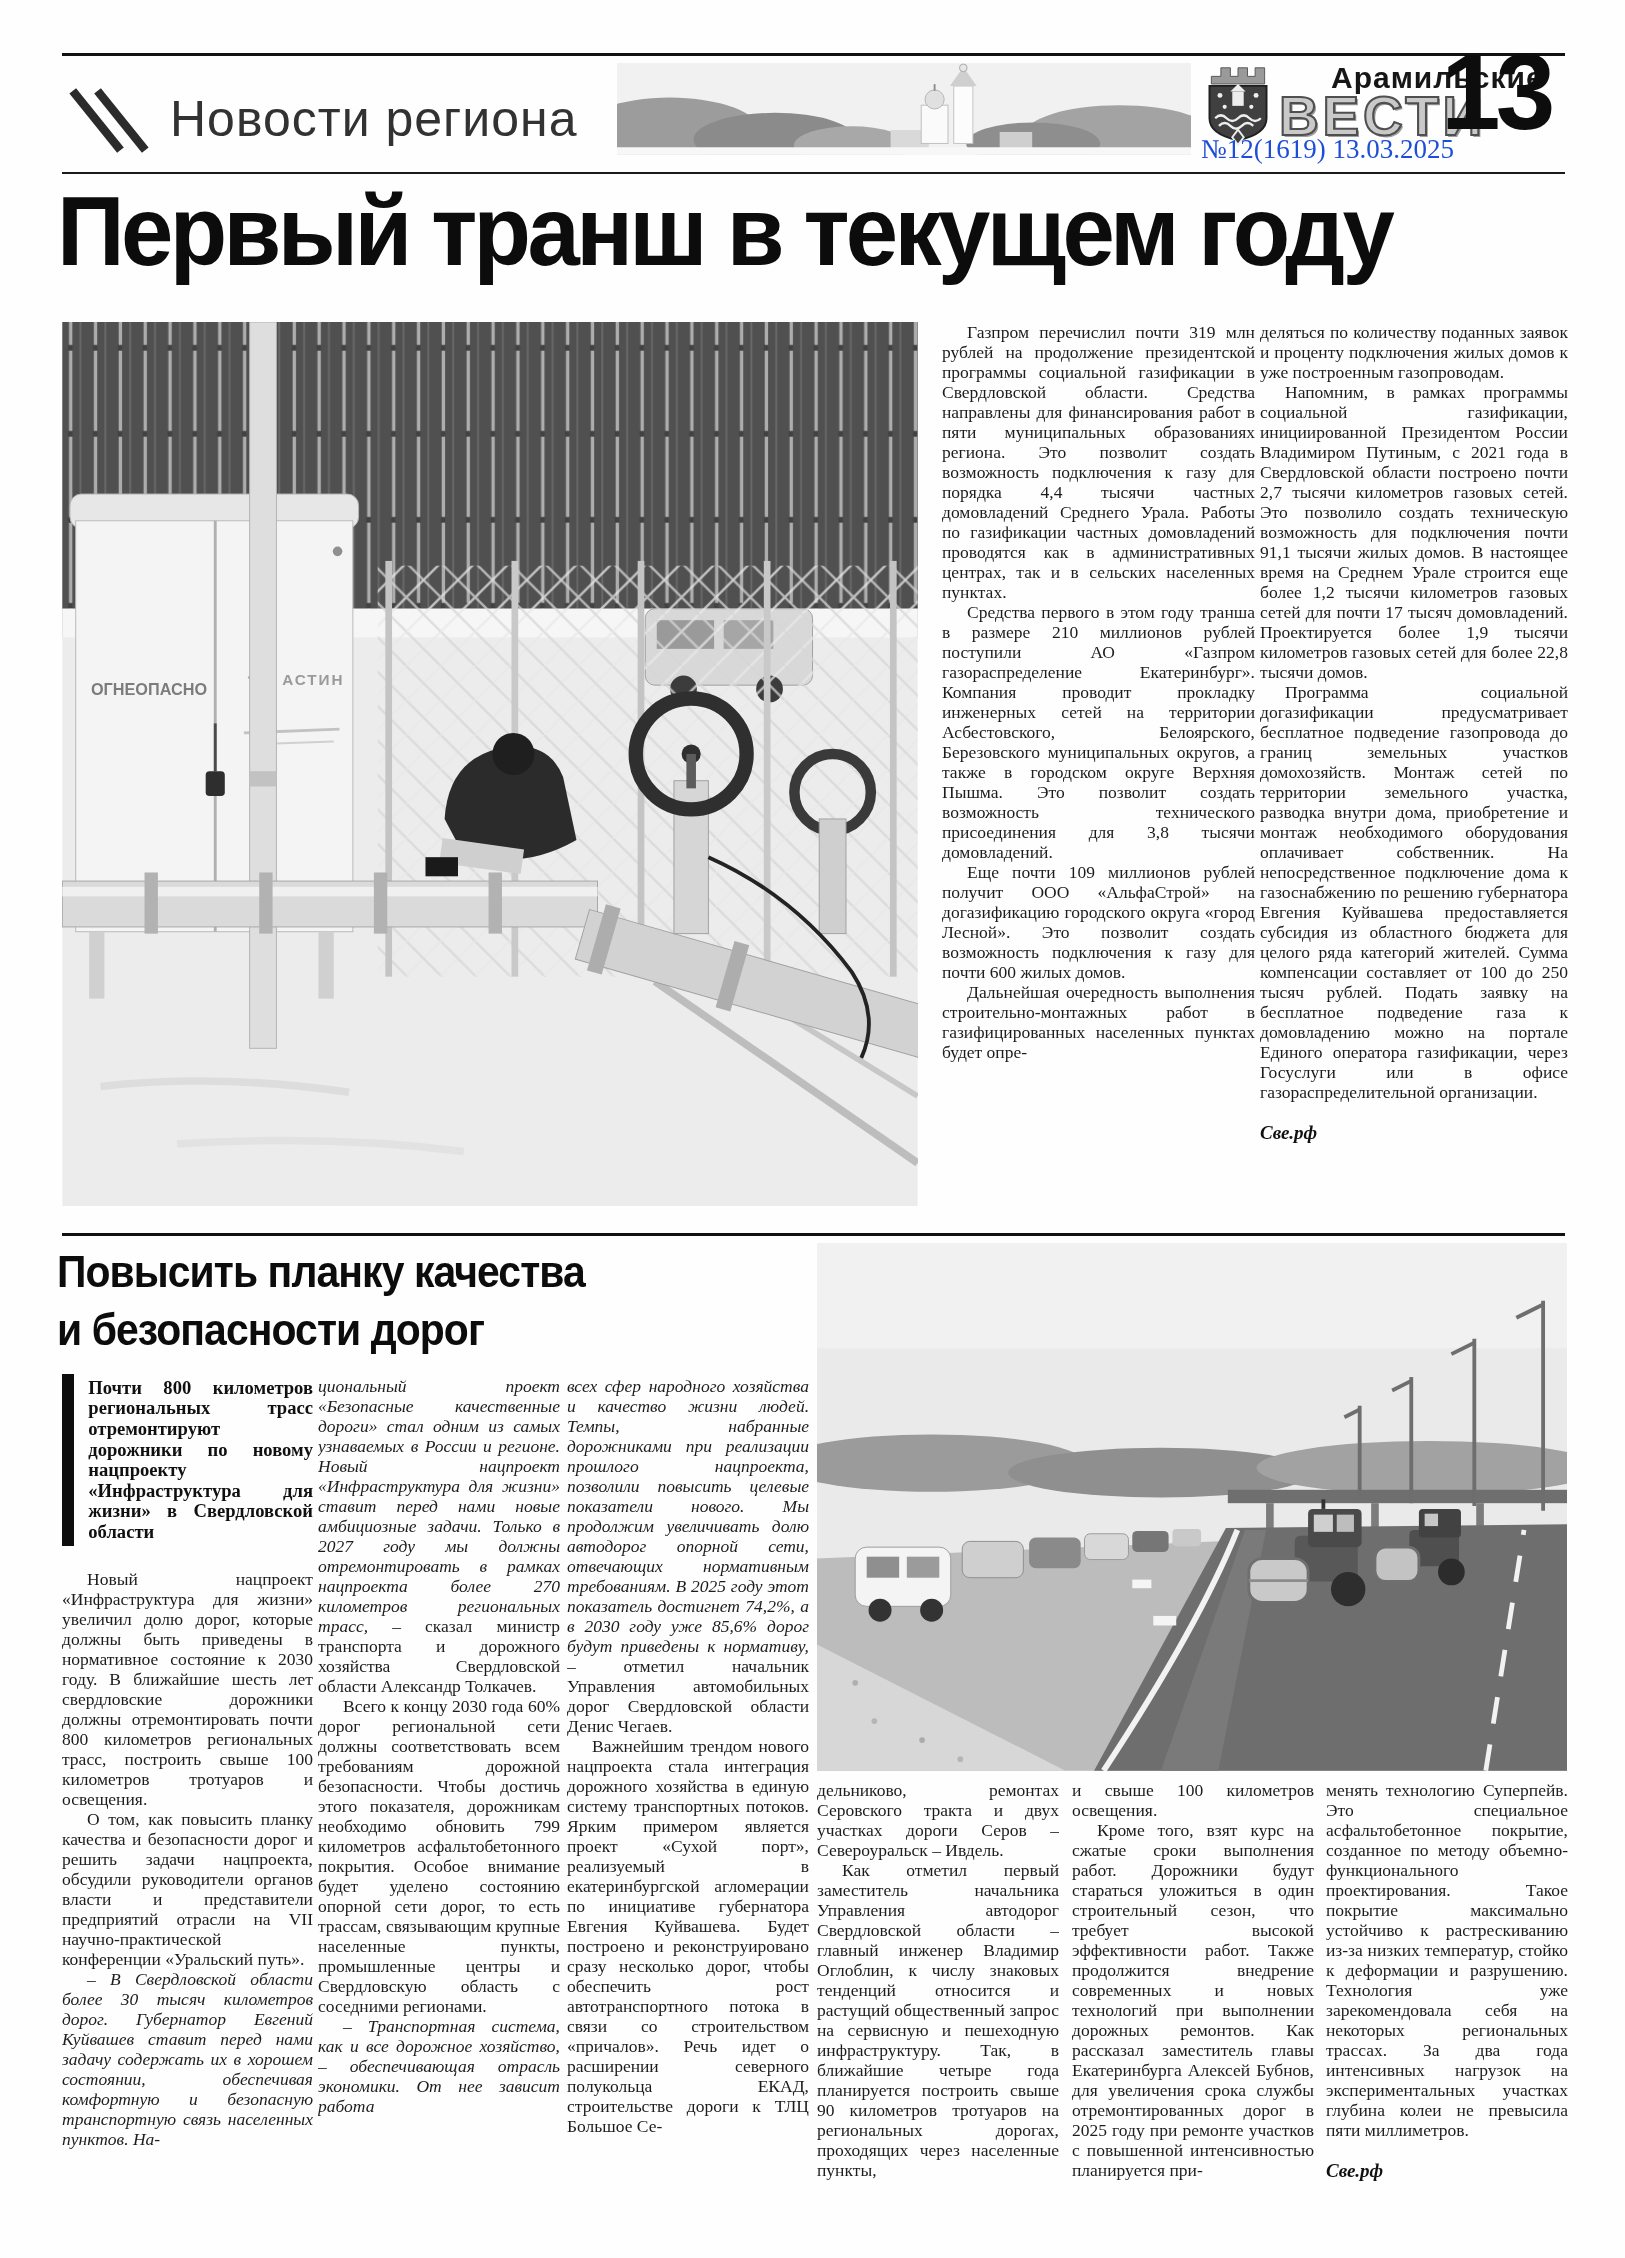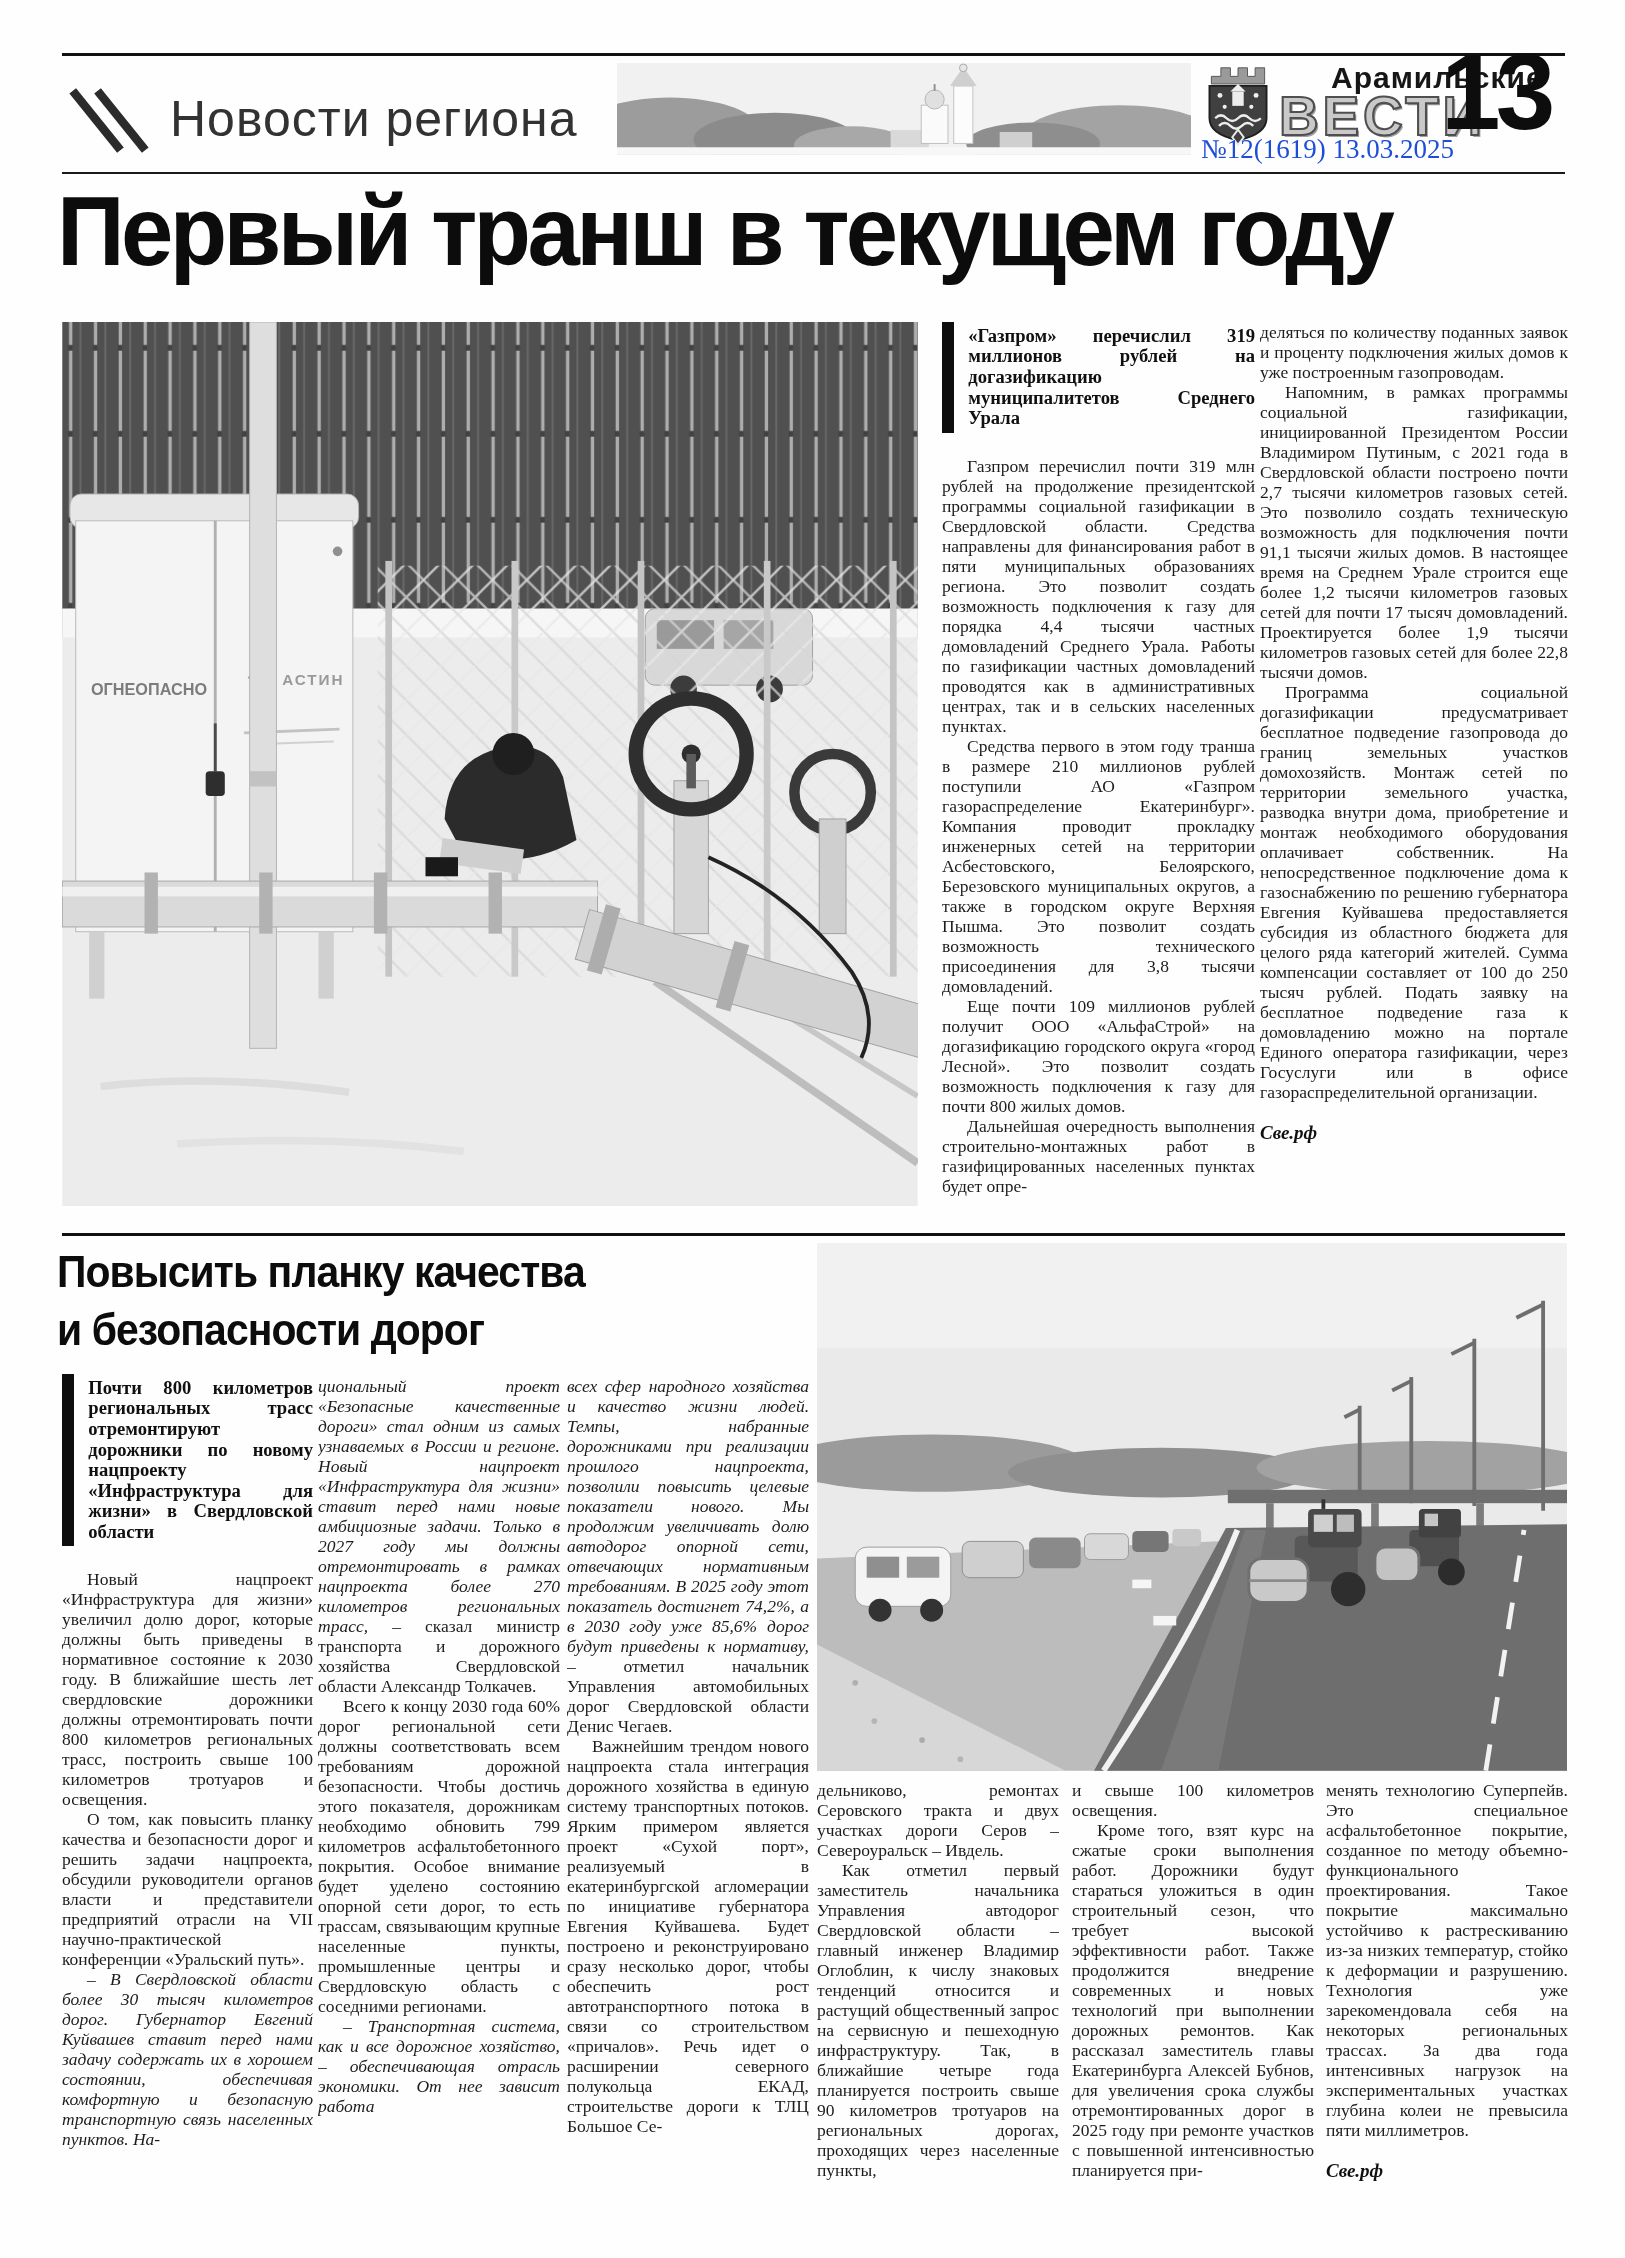--- a/index.html
+++ b/index.html
@@ -192,25 +192,24 @@
     <circle cx="806" cy="492" r="40" fill="none" stroke="#3a3a3a" stroke-width="11"></circle>
     <rect x="792" y="520" width="28" height="120" fill="#cfcfcf" stroke="#a0a0a0"></rect>
     <path d="M676 560 q90 40 150 120 q30 46 10 90" stroke="#232323" stroke-width="4" fill="none"></path>
 
     <path d="M40 800 q120 -14 260 6" stroke="#dddddd" stroke-width="8" fill="none"></path>
     <path d="M120 860 q160 -10 300 8" stroke="#e2e2e2" stroke-width="8" fill="none"></path>
   </svg>
 
   <section>
     <div class="col a1c1">
-      <p class="lede">«Газпром» перечислил 319 миллионов рублей на догазификацию муниципалитетов Среднего Урала</p>
       <div>
           <p class="para"><span>Газпром перечислил почти 319 млн рублей на продолжение президентской программы социальной газификации в Свердловской области. Средства направлены для финансирования работ в пяти муниципальных образованиях региона. Это позволит создать возможность подключения к газу для порядка 4,4 тысячи частных домовладений Среднего Урала. Работы по газификации частных домовладений проводятся как в административных центрах, так и в сельских населенных пунктах.</span></p>
           <p class="para"><span>Средства первого в этом году транша в размере 210 миллионов рублей поступили АО «Газпром газораспределение Екатеринбург». Компания проводит прокладку инженерных сетей на территории Асбестовского, Белоярского, Березовского муниципальных округов, а также в городском округе Верхняя Пышма. Это позволит создать возможность технического присоединения для 3,8 тысячи домовладений.</span></p>
-          <p class="para"><span>Еще почти 109 миллионов рублей получит ООО «АльфаСтрой» на догазификацию городского округа «город Лесной». Это позволит создать возможность подключения к газу для почти 800 жилых домов.</span></p>
+          <p class="para"><span>Еще почти 109 миллионов рублей получит ООО «АльфаСтрой» на догазификацию городского округа «город Лесной». Это позволит создать возможность подключения к газу для почти 600 жилых домов.</span></p>
           <p class="para"><span>Дальнейшая очередность выполнения строительно-монтажных работ в газифицированных населенных пунктах будет опре-</span></p>
         </div>
     </div>
     <div class="col a1c2">
       <div>
           <p class="para cont"><span>деляться по количеству поданных заявок и проценту подключения жилых домов к уже построенным газопроводам.</span></p>
           <p class="para"><span>Напомним, в рамках программы социальной газификации, инициированной Президентом России Владимиром Путиным, с 2021 года в Свердловской области построено почти 2,7 тысячи километров газовых сетей. Это позволило создать техническую возможность для подключения почти 91,1 тысячи жилых домов. В настоящее время на Среднем Урале строится еще более 1,2 тысячи километров газовых сетей для почти 17 тысяч домовладений. Проектируется более 1,9 тысячи километров газовых сетей для более 22,8 тысячи домов.</span></p>
           <p class="para"><span>Программа социальной догазификации предусматривает бесплатное подведение газопровода до границ земельных участков домохозяйств. Монтаж сетей по территории земельного участка, разводка внутри дома, приобретение и монтаж необходимого оборудования оплачивает собственник. На непосредственное подключение дома к газоснабжению по решению губернатора Евгения Куйвашева предоставляется субсидия из областного бюджета для целого ряда категорий жителей. Сумма компенсации составляет от 100 до 250 тысяч рублей. Подать заявку на бесплатное подведение газа к домовладению можно на портале Единого оператора газификации, через Госуслуги или в офисе газораспределительной организации.</span></p>
         </div>
       <p class="sig">Све.рф</p>

